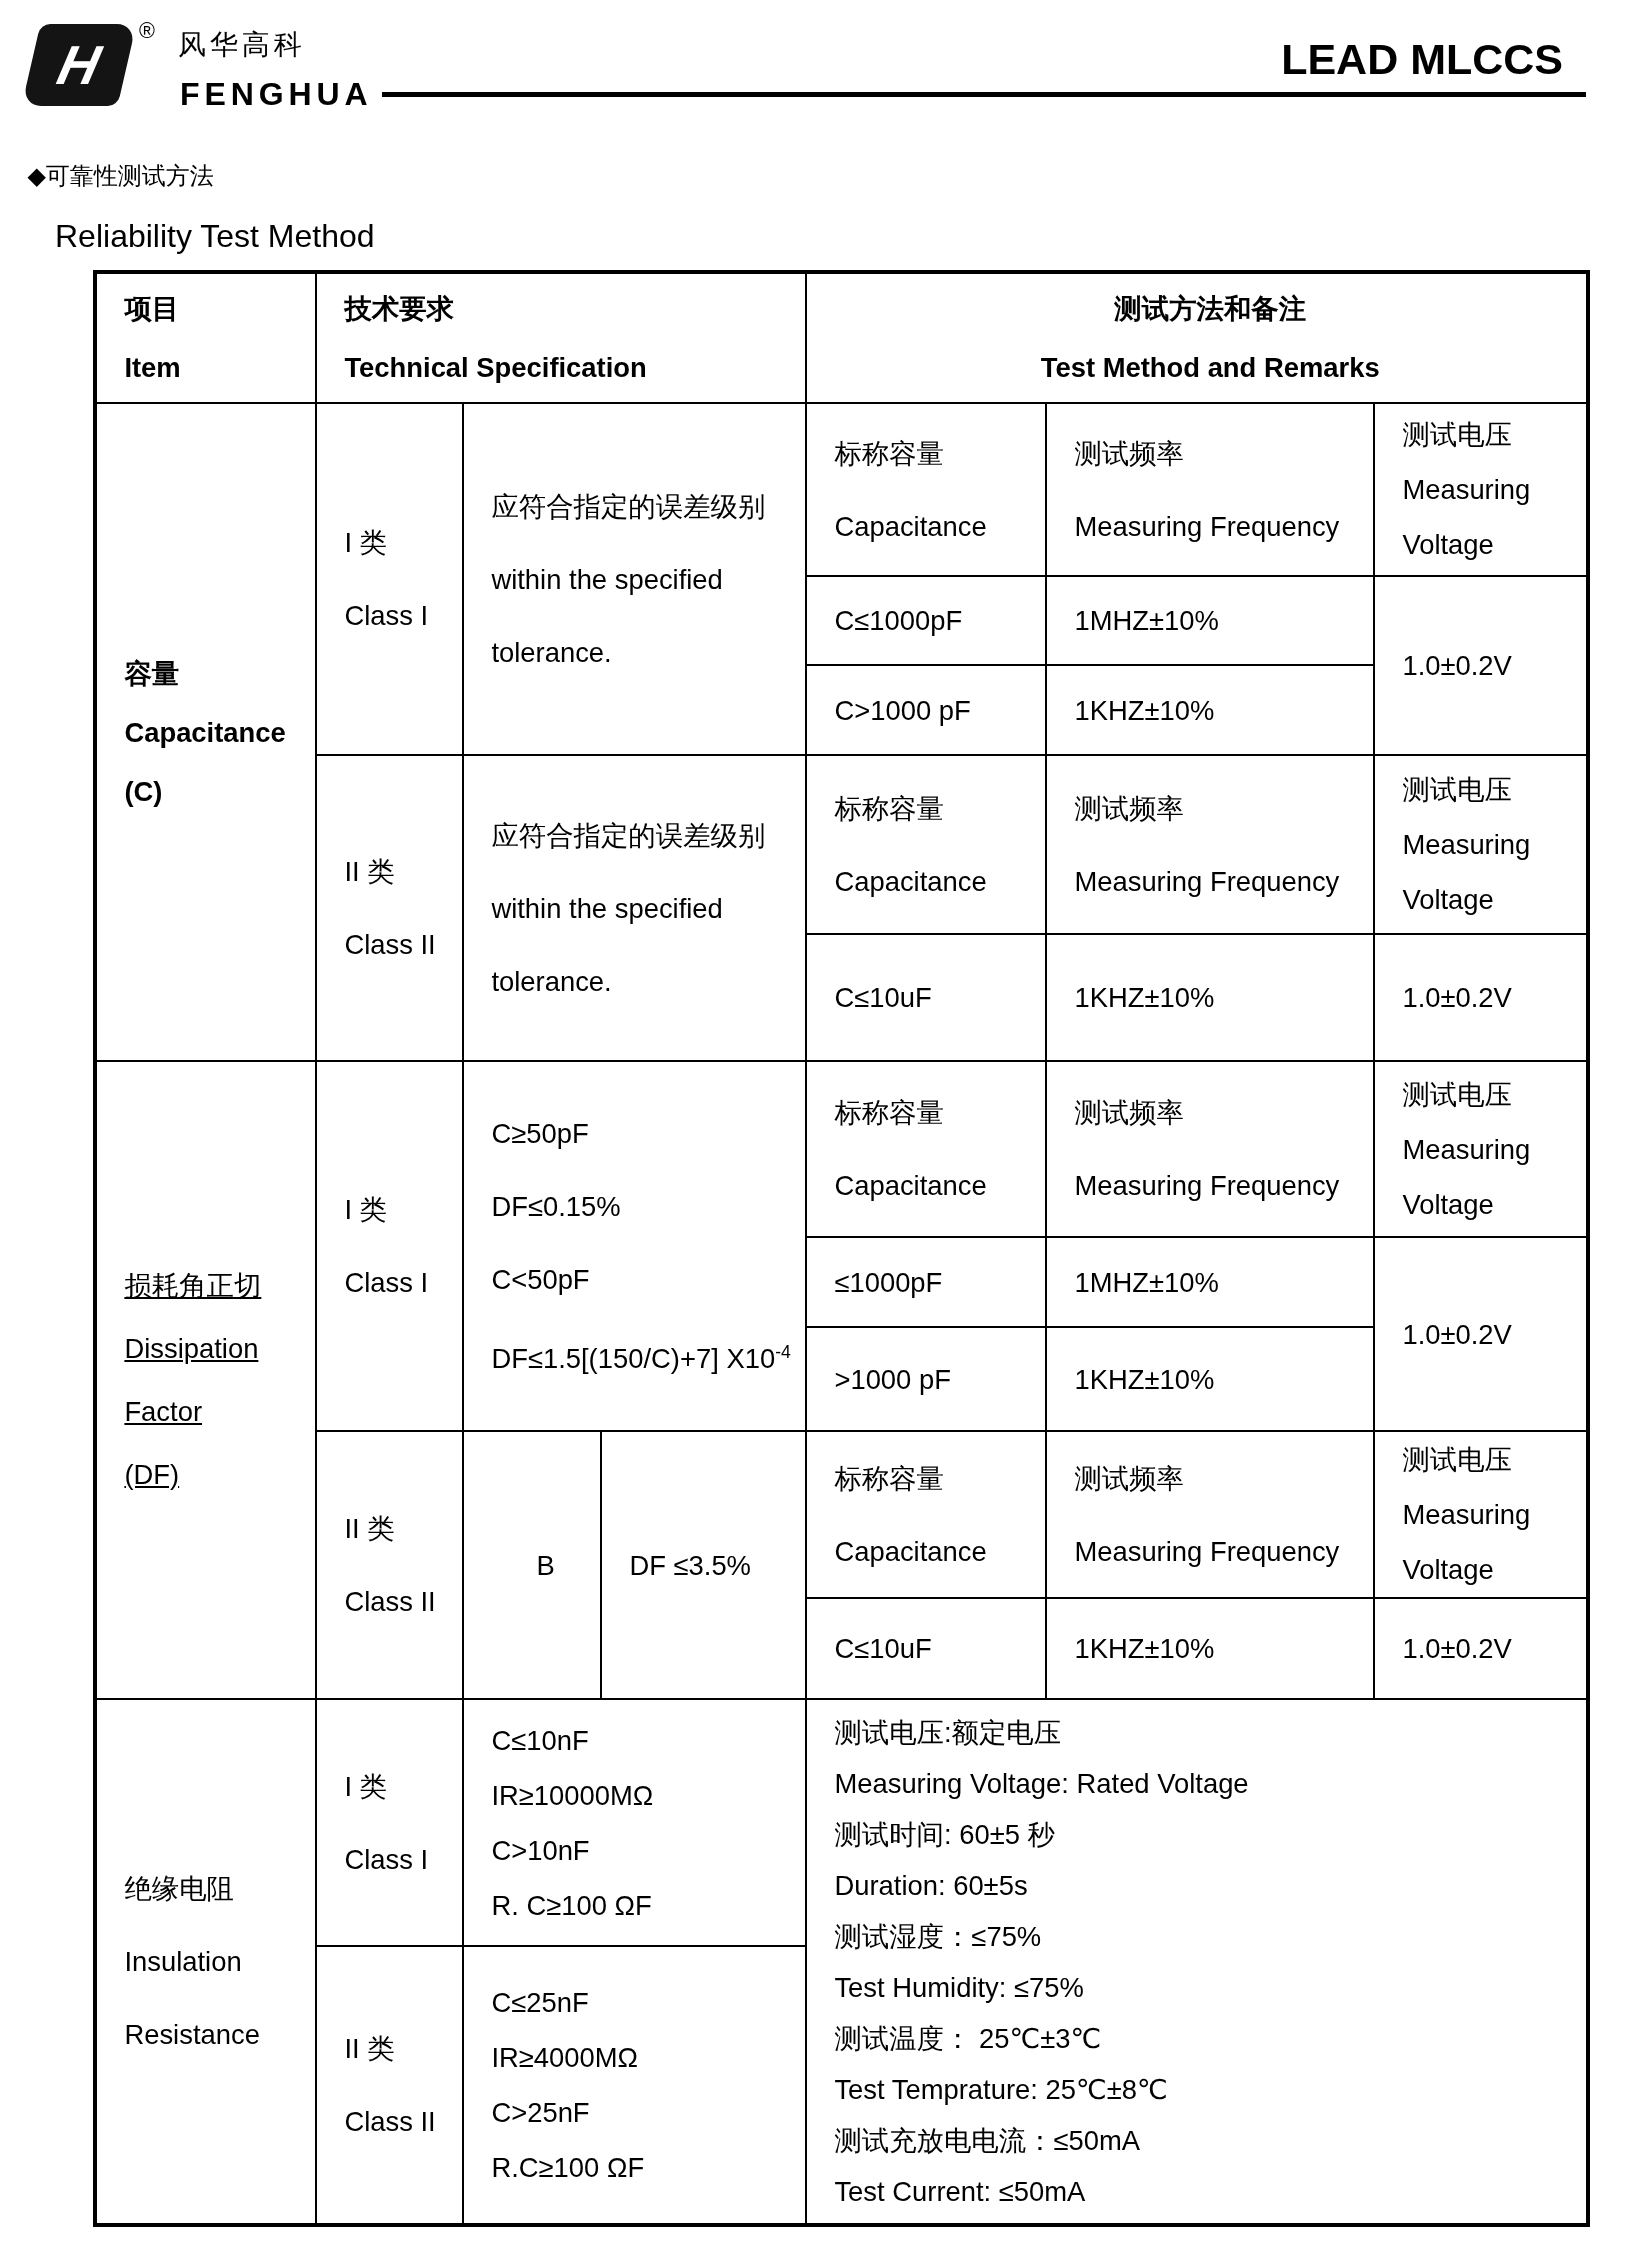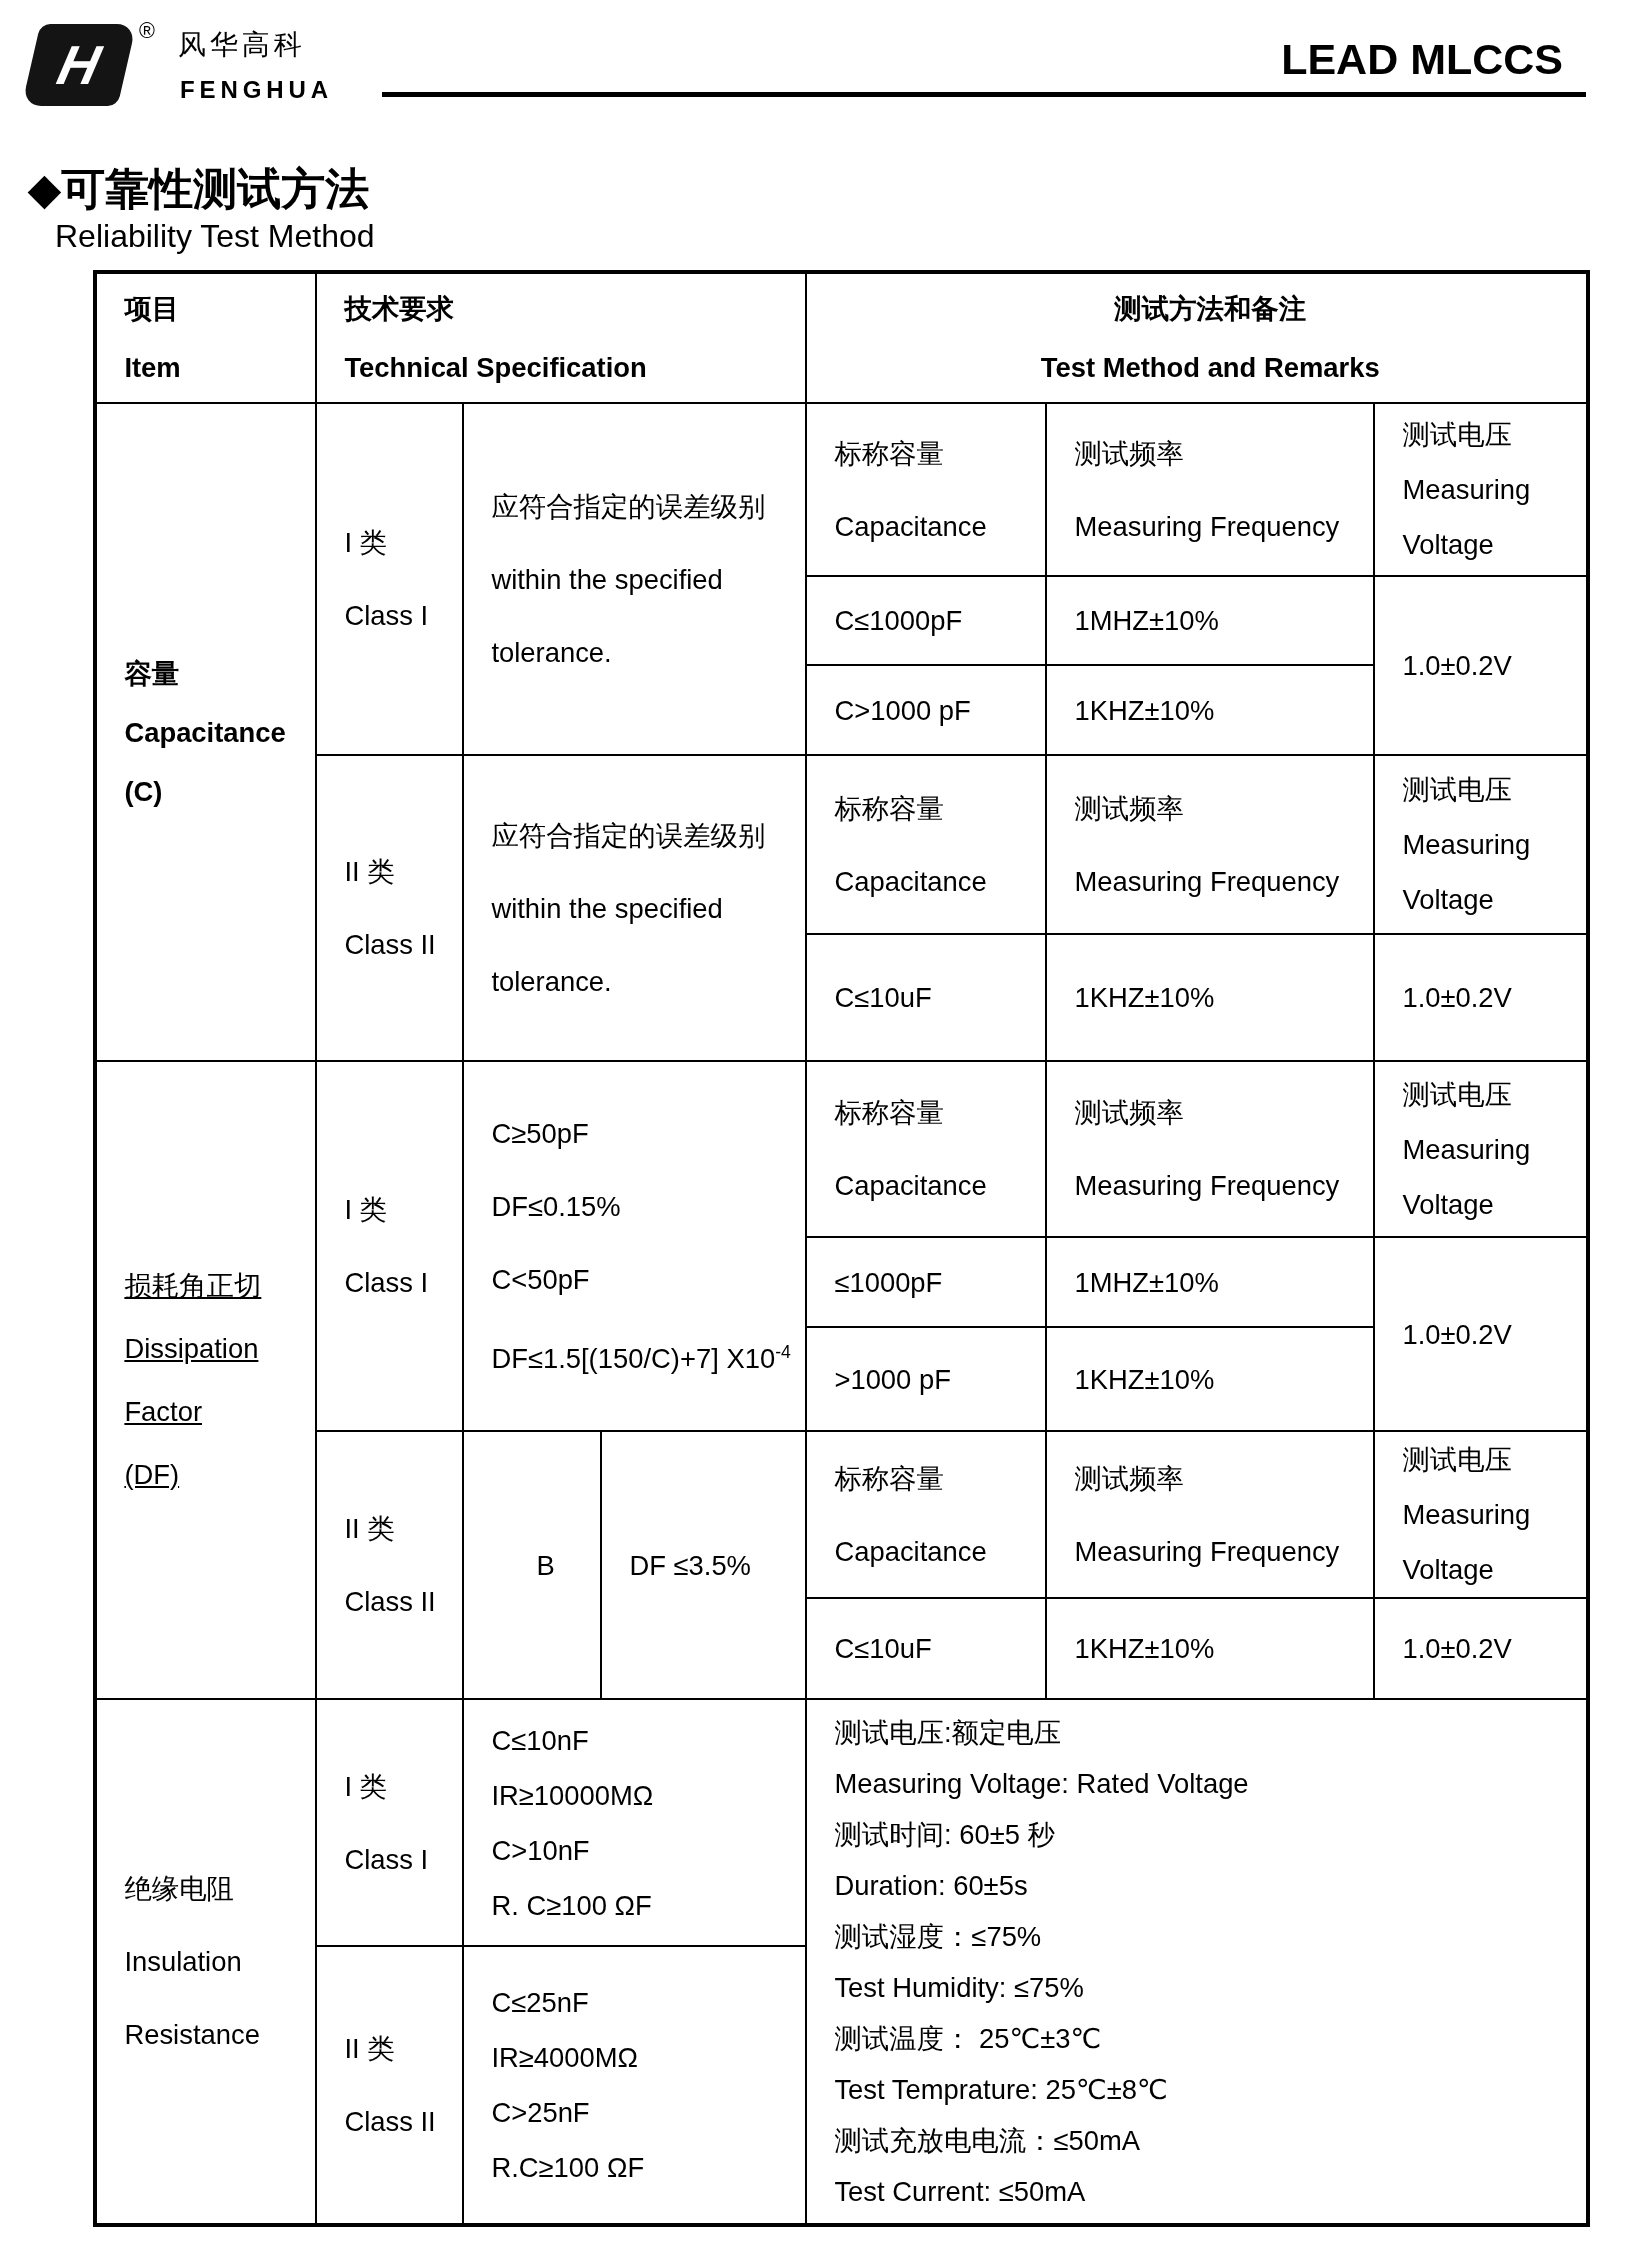--- a/index.html
+++ b/index.html
@@ -5,25 +5,25 @@
   html,body{margin:0;padding:0;background:#ffffff;}
   .page{position:relative;width:1647px;height:2245px;background:#fff;overflow:hidden;
         font-family:"Liberation Sans","DejaVu Sans",sans-serif;color:#000;}
   
   .logo-mark{position:absolute;left:31px;top:23.5px;width:96px;height:82px;background:#141414;
              transform:skewX(-13deg);border-radius:9.8px 19.6px 9.8px 19.6px;
              display:flex;align-items:center;justify-content:center;}
   .logo-mark span{color:#fff;font-weight:bold;font-style:italic;font-size:55px;line-height:1;}
   .reg-mark{position:absolute;left:139px;top:17.6px;font-size:21.6px;}
   .brand-cn{position:absolute;left:178px;top:25.5px;font-size:28px;font-weight:normal;letter-spacing:3.9px;text-align:right;}
-  .brand-en{position:absolute;left:180px;top:76px;font-size:24px;font-weight:bold;letter-spacing:4.9px;}
+  .brand-en{position:absolute;left:180px;top:76px;font-size:32px;font-weight:bold;letter-spacing:4.9px;}
   .doc-title{position:absolute;top:35px;right:84px;font-size:43px;font-weight:bold;}
   .header-rule{position:absolute;left:382px;top:92px;width:1204px;height:4.9px;background:#000;}
   
-  .title-cn{position:absolute;left:27.4px;top:160px;font-size:44px;font-weight:700;}
+  .title-cn{position:absolute;left:27.4px;top:160px;font-size:24px;font-weight:400;}
   .title-en{position:absolute;left:55px;top:218px;font-size:32px;}
   
   .tbl-wrap{position:absolute;left:93px;top:270px;}
   table.spec{border-collapse:collapse;table-layout:fixed;width:1493px;border:4.9px solid #000;}
   table.spec td{border:2.9px solid #000;vertical-align:middle;padding:0 0 0 27.4px;
                 font-size:27.4px;line-height:33px;overflow:hidden;}
   td.tt{border-top:4.9px solid #000;}
   td.center{text-align:center;padding:0;}
   td.vtop{vertical-align:top;}
   .l52 div{line-height:51px;}

